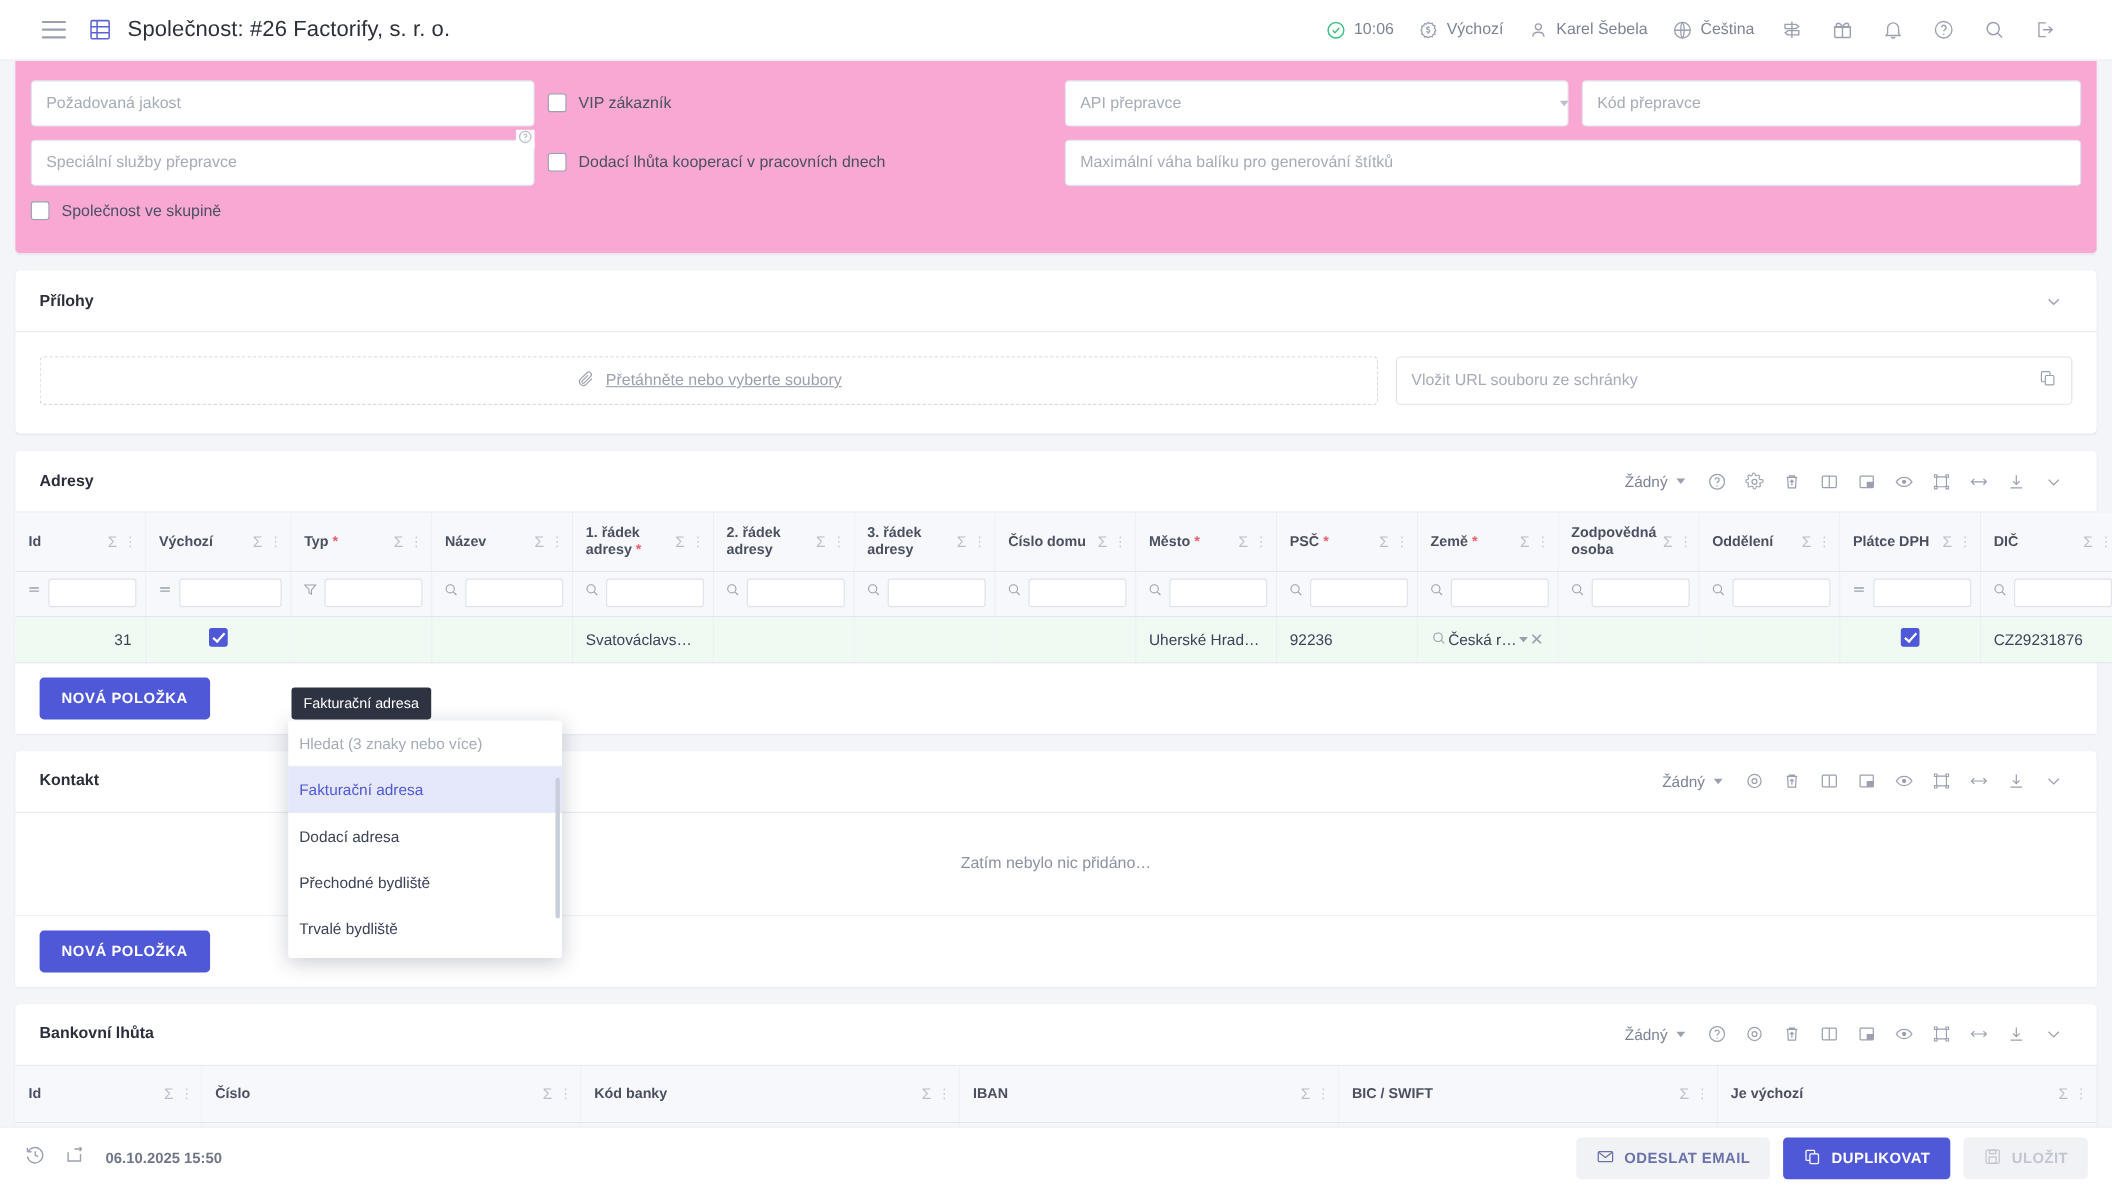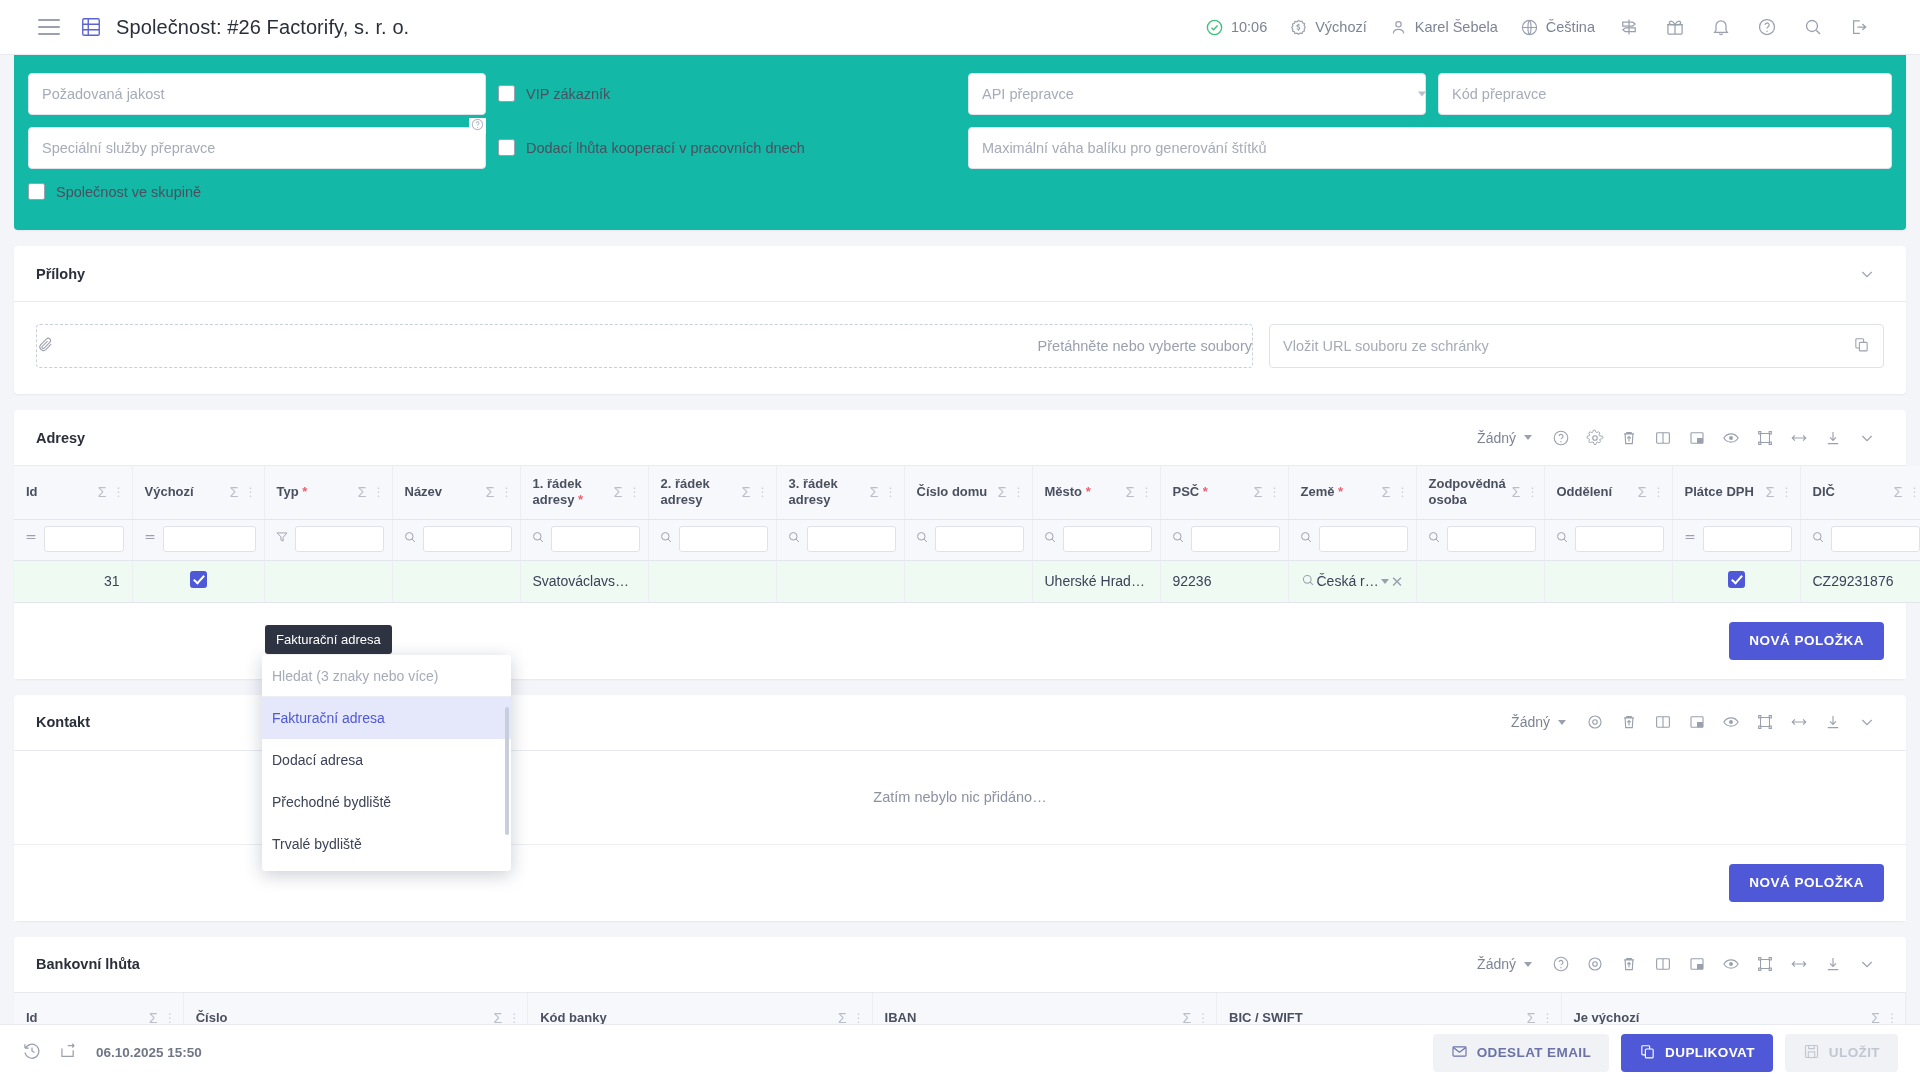--- a/index.html
+++ b/index.html
@@ -29,21 +29,21 @@
   .tb-item svg { display: block; }
   .tb-icon { padding: 0 13px; }
 
   
   .body-scroll { flex: 1; overflow: hidden; position: relative; padding: 0; }
 
   .card { background: #fff; border-radius: 4px; margin: 0 14px 16px 14px;
           box-shadow: 0 1px 2px rgba(30,40,70,.06); }
 
   
-  .topform { padding: 18px 14px 30px 14px; background:#14b8a6; border-radius:0 0 4px 4px;
+  .topform { padding: 18px 14px 30px 14px; background:#f9a8d4; border-radius:0 0 4px 4px;
              box-shadow: 0 1px 2px rgba(30,40,70,.06); margin: 0 14px 16px 14px; position: relative; top:0;}
   .form-row { display: flex; align-items: flex-start; margin-bottom: 12px; }
   .col-a { width: 470px; padding-right: 12px; }
   .col-b { width: 470px; padding-right: 12px; padding-top: 12px;}
   .col-c { width: 470px; padding-right: 12px; }
   .col-d { flex: 1; }
 
   .inp {
     width: 100%; height: 42px; border: 1px solid #dfe2ea; border-radius: 4px;
     background: #fff; padding: 0 13px; font-size: 14.5px; color: #3c4257;
@@ -77,22 +77,22 @@
   .tool { width: 34px; height: 34px; display: flex; align-items: center; justify-content: center;
           color: #9aa0ae; cursor: pointer; }
   .none-sel { display: flex; align-items: center; gap: 8px; font-size: 14px; color: #7c8494;
               padding: 0 12px 0 4px; cursor: pointer; }
   .caret-sm { width: 0; height: 0; border-left: 4px solid transparent; border-right: 4px solid transparent;
               border-top: 5px solid #9aa0ae; }
 
   
   .attach-body { padding: 22px 22px 26px 22px; display: flex; gap: 16px; align-items: center; }
   .dropzone { flex: 1; height: 44px; border: 1px dashed #c9cedb; border-radius: 4px;
-     display: flex; align-items: center; justify-content: space-between; gap: 10px;
-     color: #9aa0ae; font-size: 14.5px; cursor: pointer; }
+     display: flex; align-items: center; justify-content: center; gap: 10px;
+     color: #9aa0ae; font-size: 14.5px; cursor: pointer; text-decoration: underline; }
   .urlbox { width: 615px; height: 44px; border: 1px solid #dfe2ea; border-radius: 4px;
      display: flex; align-items: center; padding: 0 13px; }
   .urlbox input { border: 0; outline: 0; flex: 1; font-size: 14.5px; color: #3c4257;
      font-family: "Liberation Sans", sans-serif; background: transparent; }
   .urlbox input::placeholder { color: #a6abb8; }
 
   
   .grid-wrap { position: relative; }
   table.grid { width: 100%; border-collapse: collapse; table-layout: fixed; }
   table.grid th {
@@ -112,21 +112,21 @@
   .filt-input { flex: 1; min-width: 0; height: 26px; border: 1px solid #dfe2ea; border-radius: 3px;
      background: #fff; outline: none; font-size: 13px; padding: 0 6px;
      font-family: "Liberation Sans", sans-serif; }
 
   tr.datarow td { background: #effaf3; border-bottom: 1px solid #e2e5ec;
       border-right: 1px solid #eceef3; height: 42px; font-size: 14px; color: #3c4257;
       padding: 0 12px; white-space: nowrap; overflow: hidden; text-overflow: ellipsis; }
   td.num { text-align: right; }
   td.ctr { text-align: center; }
 
-  .grid-footer { height: 76px; display: flex; align-items: center; justify-content: flex-end;
+  .grid-footer { height: 64px; display: flex; align-items: center; justify-content: flex-start;
      padding: 0 22px; background: #fff; }
   .btn-primary { background: #4f58d6; color: #fff; border: 0; border-radius: 4px;
      height: 38px; padding: 0 20px; font-size: 13.5px; font-weight: bold; letter-spacing: .5px;
      cursor: pointer; font-family: "Liberation Sans", sans-serif; }
   .empty-state { height: 94px; display: flex; align-items: center; justify-content: center;
      color: #8b91a0; font-size: 14.5px; border-bottom: 1px solid #eceef3; }
 
   
   .dropdown {
     position: absolute; left: 262px; top: 600px; width: 249px;

